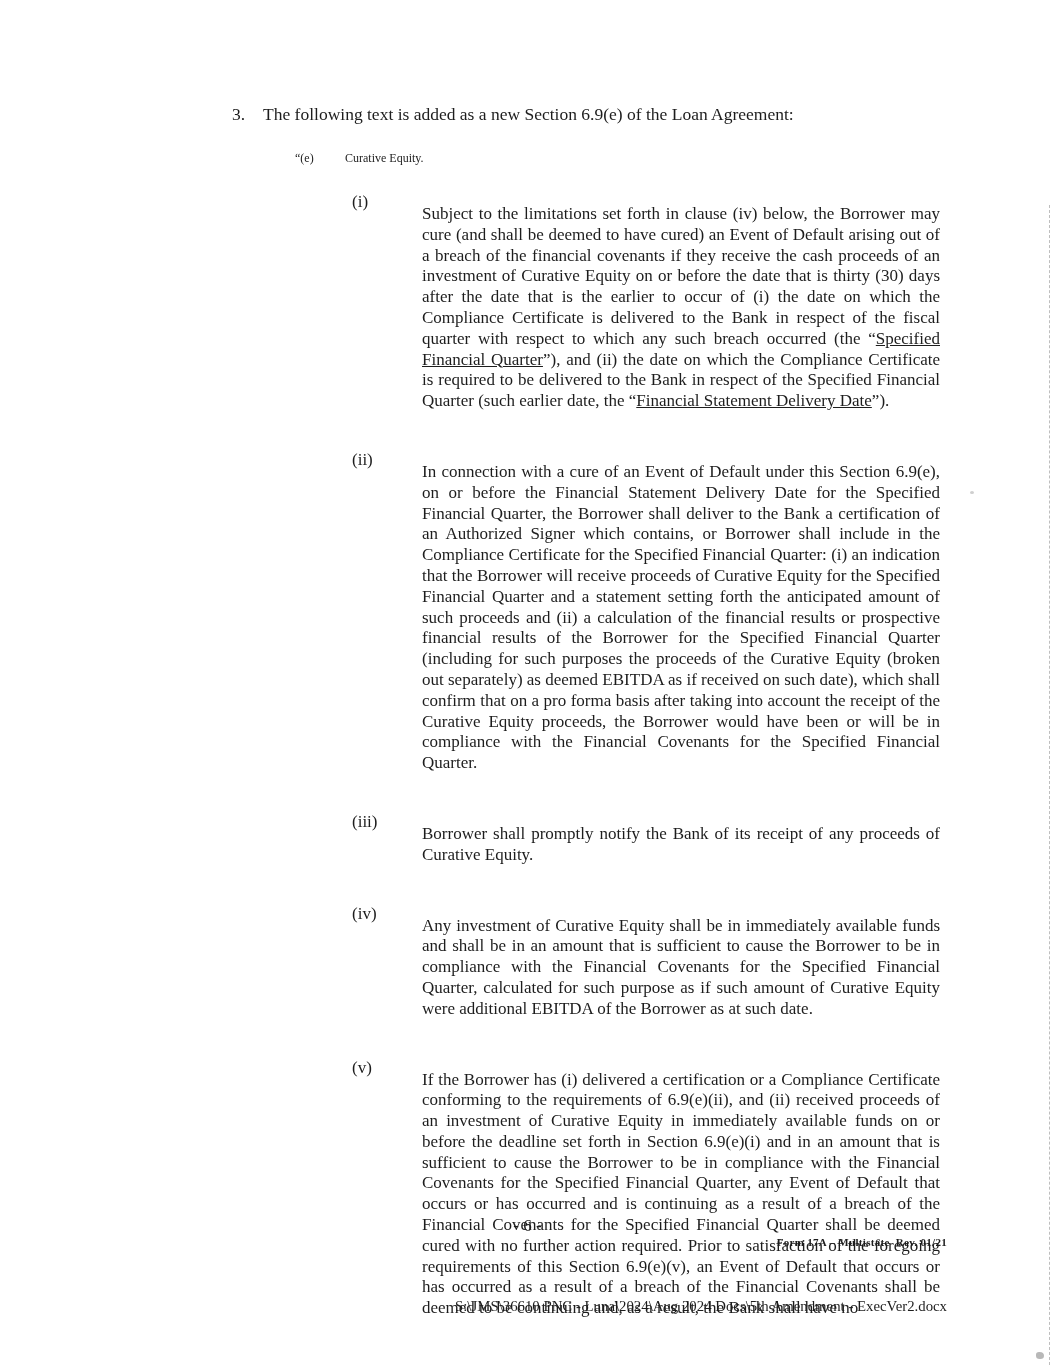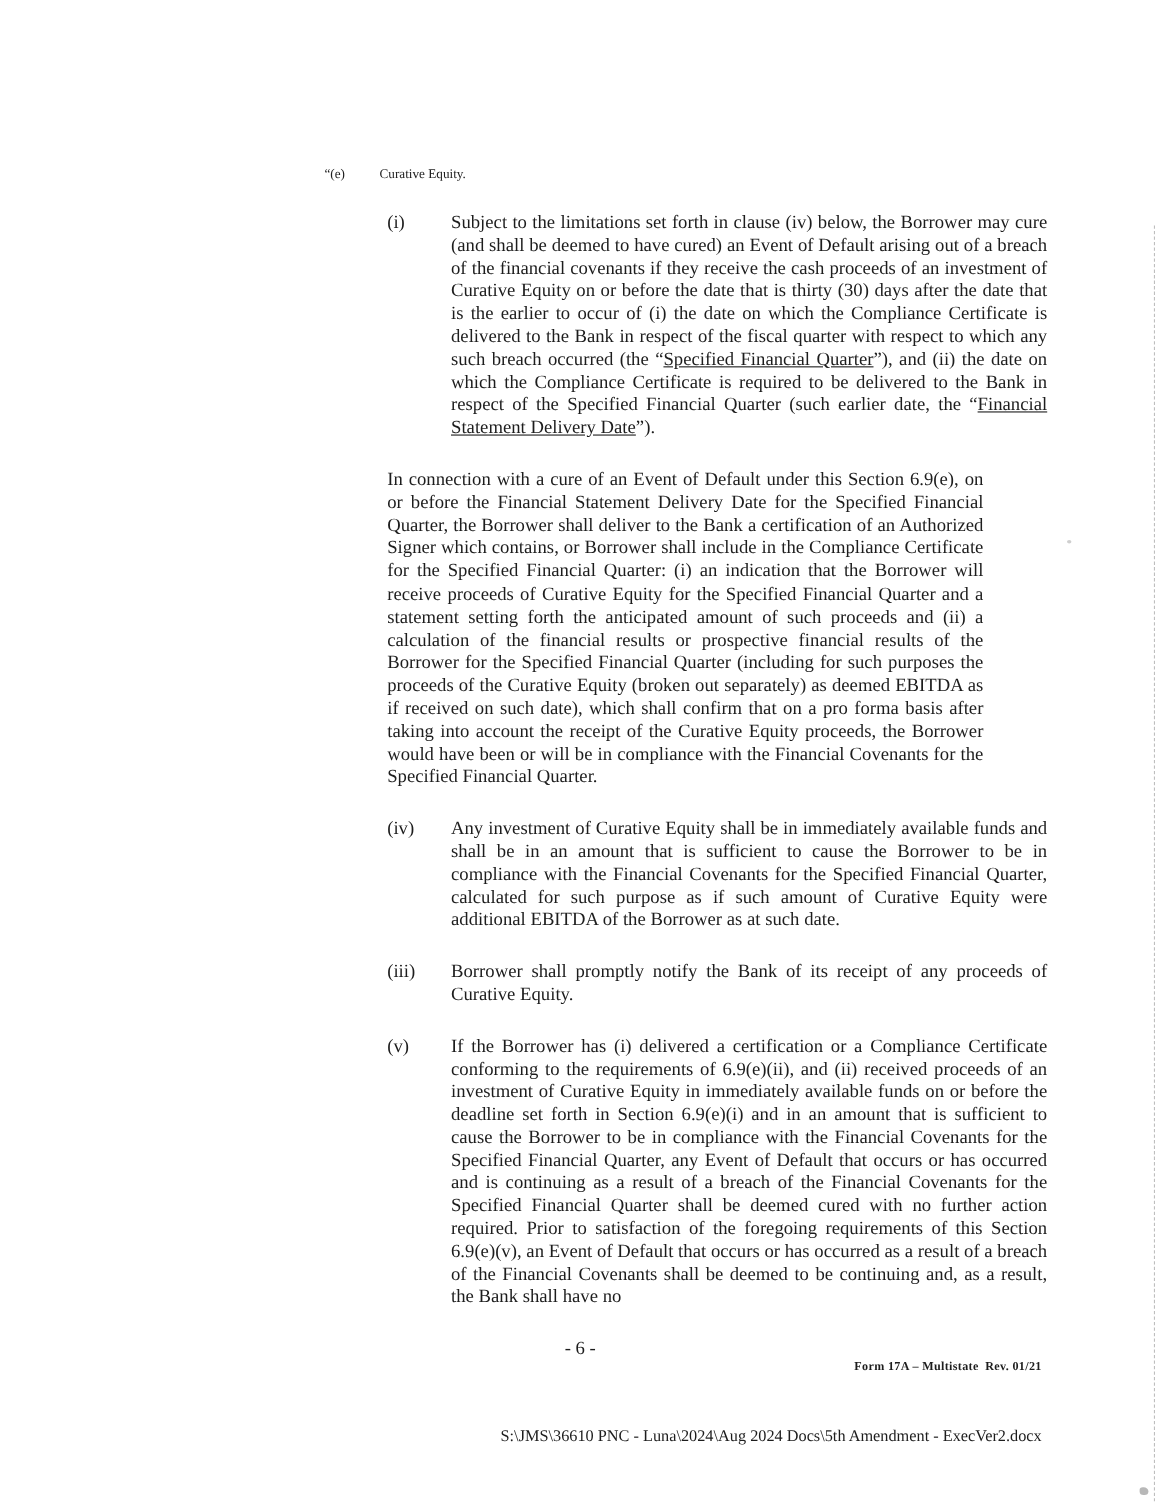--- a/index.html
+++ b/index.html
@@ -82,21 +82,21 @@
   .clause {
     display: flex;
     margin: 0 0 26px 0;
   }
   .clabel {
     flex: 0 0 58px;
     font-size: 17px;
     line-height: 20.8px;
   }
   .cbody {
-    margin: 0;
+    margin: 12px;
     width: 542px;
     font-size: 17px;
     line-height: 20.8px;
     text-align: justify;
   }
   .underline {
     text-decoration: underline;
   }
   .pgnum {
     position: absolute;
@@ -126,40 +126,44 @@
 </style>
 </head>
 <body>
 
 <div class="page">
 
   <div class="scan-line"></div>
   <div class="scan-speck"></div>
   <div class="scan-smudge"></div>
 
+  <div class="intro">
+    <span class="num">3.</span><span>The following text is added as a new Section 6.9(e) of the Loan Agreement:</span>
+  </div>
 
   <div class="subsection">
     <span class="sublabel">“(e)</span><span>Curative Equity.</span>
   </div>
 
   <div class="clauses">
       <div class="clause">
     <span class="clabel">(i)</span>
     <p class="cbody"><span>Subject to the limitations set forth in clause (iv) below, the Borrower may cure (and shall be deemed to have cured) an Event of Default arising out of a breach of the financial covenants if they receive the cash proceeds of an investment of Curative Equity on or before the date that is thirty (30) days after the date that is the earlier to occur of (i) the date on which the Compliance Certificate is delivered to the Bank in respect of the fiscal quarter with respect to which any such breach occurred (the “</span><span class="underline">Specified Financial Quarter</span><span>”), and (ii) the date on which the Compliance Certificate is required to be delivered to the Bank in respect of the Specified Financial Quarter (such earlier date, the “</span><span class="underline">Financial Statement Delivery Date</span><span>”).</span></p>
   </div>
       <div class="clause">
+    <span class="clabel">(ii)</span>
     <p class="cbody"><span>In connection with a cure of an Event of Default under this Section 6.9(e), on or before the Financial Statement Delivery Date for the Specified Financial Quarter, the Borrower shall deliver to the Bank a certification of an Authorized Signer which contains, or Borrower shall include in the Compliance Certificate for the Specified Financial Quarter: (i) an indication that the Borrower will receive proceeds of Curative Equity for the Specified Financial Quarter and a statement setting forth the anticipated amount of such proceeds and (ii) a calculation of the financial results or prospective financial results of the Borrower for the Specified Financial Quarter (including for such purposes the proceeds of the Curative Equity (broken out separately) as deemed EBITDA as if received on such date), which shall confirm that on a pro forma basis after taking into account the receipt of the Curative Equity proceeds, the Borrower would have been or will be in compliance with the Financial Covenants for the Specified Financial Quarter.</span></p>
+  </div>
+      <div class="clause">
+    <span class="clabel">(iii)</span>
+    <p class="cbody"><span>Borrower shall promptly notify the Bank of its receipt of any proceeds of Curative Equity.</span></p>
   </div>
       <div class="clause">
     <span class="clabel">(iv)</span>
     <p class="cbody"><span>Any investment of Curative Equity shall be in immediately available funds and shall be in an amount that is sufficient to cause the Borrower to be in compliance with the Financial Covenants for the Specified Financial Quarter, calculated for such purpose as if such amount of Curative Equity were additional EBITDA of the Borrower as at such date.</span></p>
-  </div>
-      <div class="clause">
-    <span class="clabel">(iii)</span>
-    <p class="cbody"><span>Borrower shall promptly notify the Bank of its receipt of any proceeds of Curative Equity.</span></p>
   </div>
       <div class="clause">
     <span class="clabel">(v)</span>
     <p class="cbody"><span>If the Borrower has (i) delivered a certification or a Compliance Certificate conforming to the requirements of 6.9(e)(ii), and (ii) received proceeds of an investment of Curative Equity in immediately available funds on or before the deadline set forth in Section 6.9(e)(i) and in an amount that is sufficient to cause the Borrower to be in compliance with the Financial Covenants for the Specified Financial Quarter, any Event of Default that occurs or has occurred and is continuing as a result of a breach of the Financial Covenants for the Specified Financial Quarter shall be deemed cured with no further action required. Prior to satisfaction of the foregoing requirements of this Section 6.9(e)(v), an Event of Default that occurs or has occurred as a result of a breach of the Financial Covenants shall be deemed to be continuing and, as a result, the Bank shall have no</span></p>
   </div>
     </div>
 
   <div class="pgnum">- 6 -</div>
   <div class="formline">Form 17A – Multistate  Rev. 01/21</div>
   <div class="pathline">S:\JMS\36610 PNC - Luna\2024\Aug 2024 Docs\5th Amendment - ExecVer2.docx</div>

